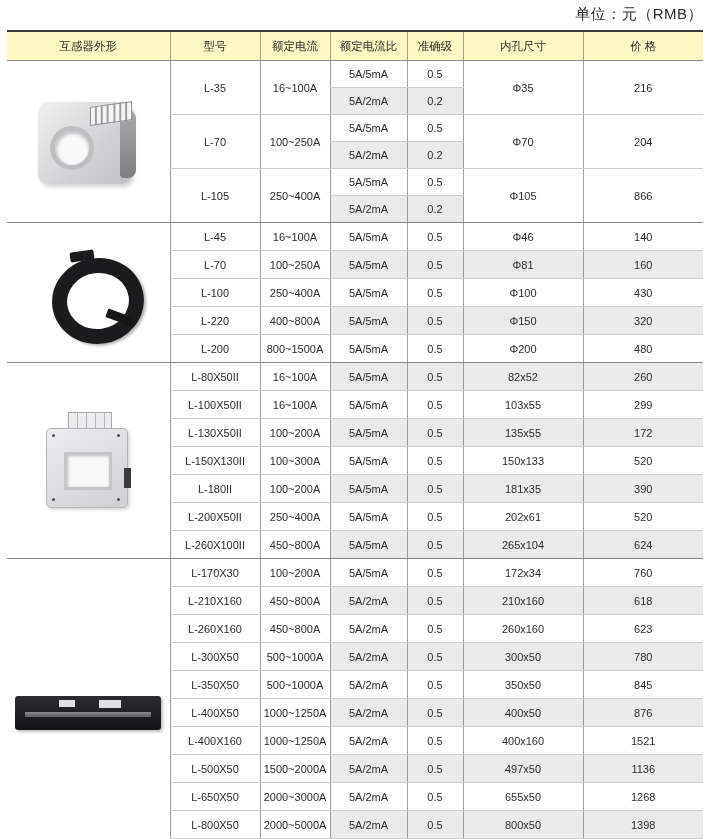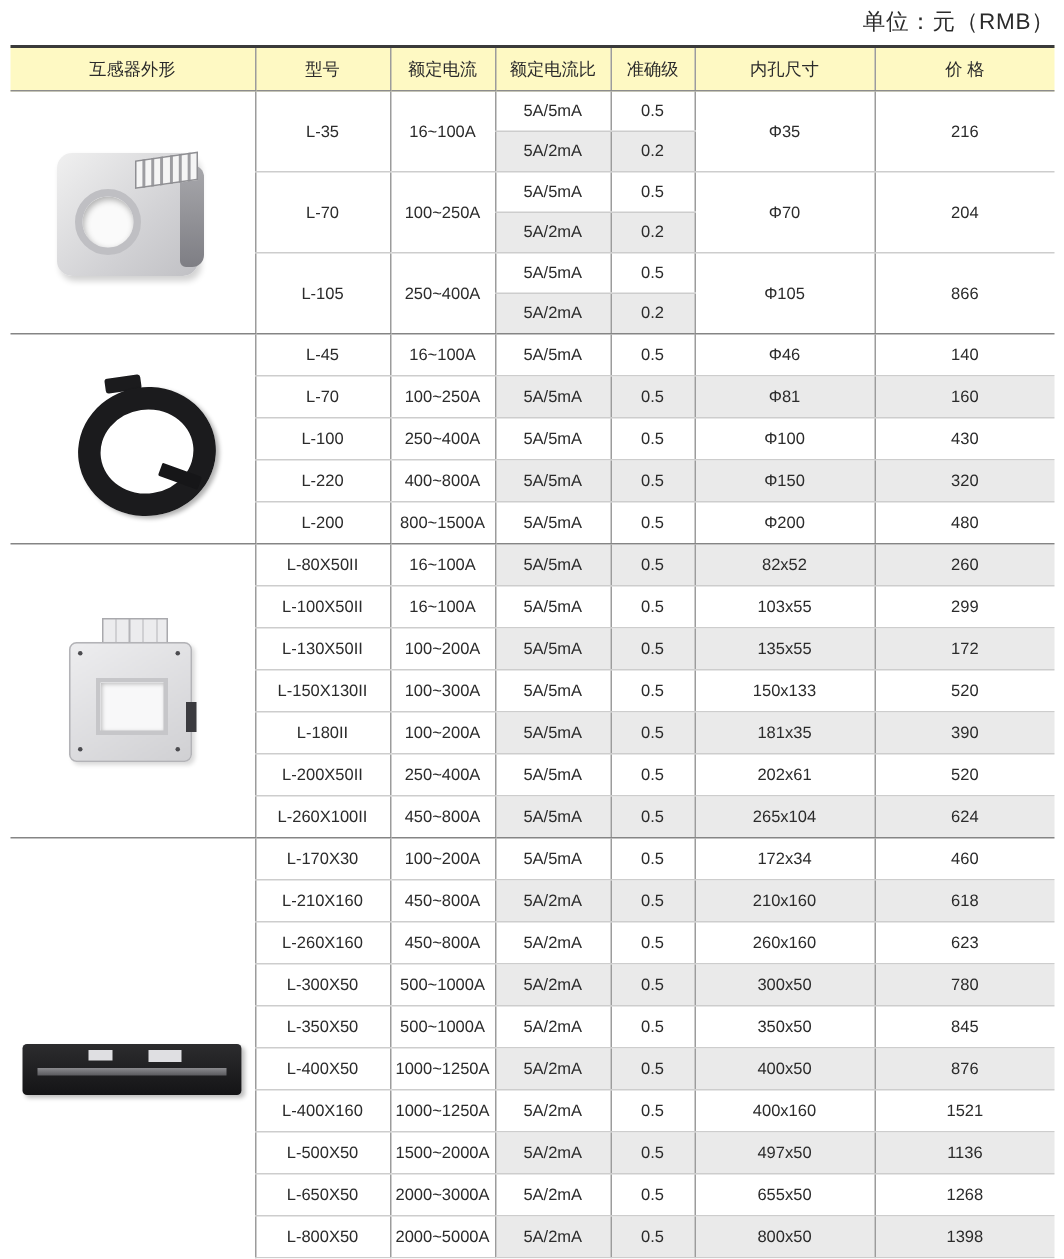--- a/index.html
+++ b/index.html
@@ -268,21 +268,21 @@
           <div class="pl-h1"></div>
           <div class="pl-h2"></div>
           <div class="pl-slot"></div>
         </div>
       </td>
       <td class="kw">L-170X30</td>
       <td class="kw">100~200A</td>
       <td>5A/5mA</td>
       <td>0.5</td>
       <td>172x34</td>
-      <td>460</td>
+      <td>760</td>
     </tr>
     <tr class="alt">
       <td class="kw">L-210X160</td>
       <td class="kw">450~800A</td>
       <td>5A/2mA</td>
       <td>0.5</td>
       <td>210x160</td>
       <td>618</td>
     </tr>
     <tr>

